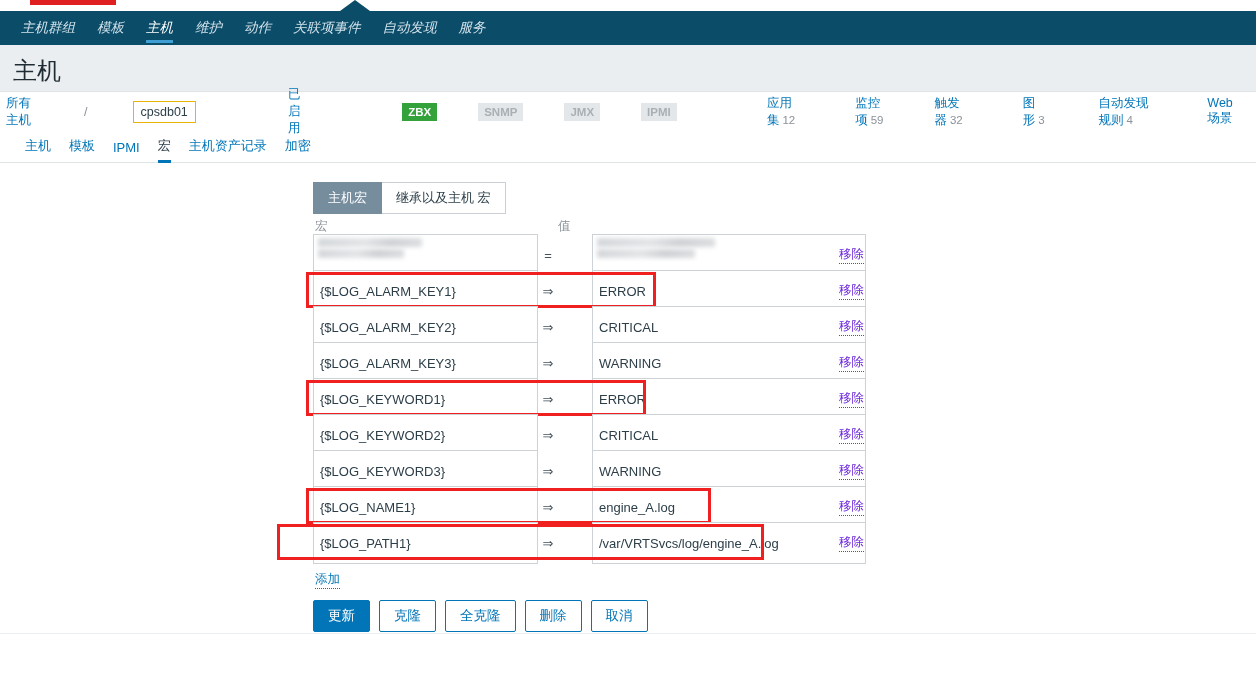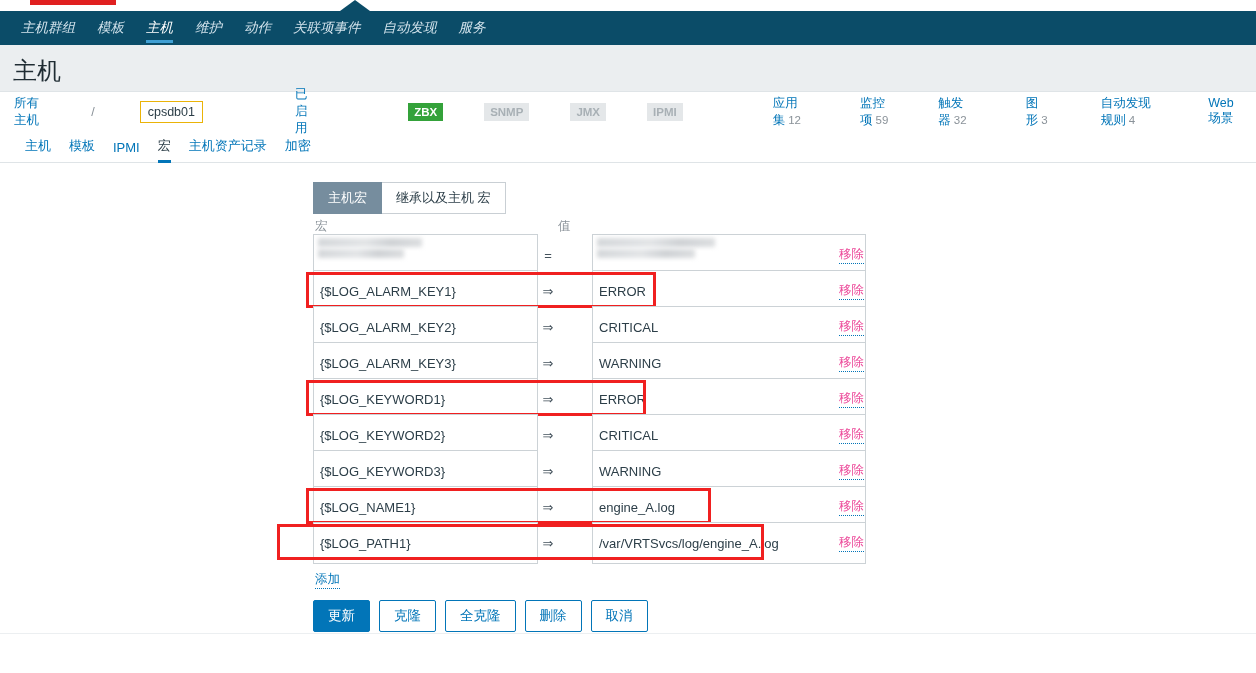--- a/index.html
+++ b/index.html
@@ -67,21 +67,21 @@
     font-size: 24px; color: #1f2c33;
     font-weight: normal;
   }
 
   
   .crumbrow {
     position: absolute; top: 93px; left: 0;
     width: 1256px; height: 37px;
     background: #ffffff;
     display: flex; align-items: center;
-    padding-left: 14px;
+    padding-left: 6px;
     font-size: 12.5px;
     gap: 40px;
   }
   .crumb-link { color: #0275b8; cursor: pointer; }
   .crumb-sep { color: #8a9299; margin: 0 5px; }
   .crumb-current {
     border: 1px solid #eab308;
     padding: 3px 7px;
     color: #2c3e48;
     background: #fff;
@@ -167,21 +167,21 @@
     font-family: "Liberation Sans", "DejaVu Sans", sans-serif;
   }
   .mrow .macro-inp { position: absolute; left: 313px; width: 225px; }
   .mrow .eq {
     position: absolute; left: 541px; width: 14px;
     text-align: center; font-size: 13px; color: #44525c;
   }
   .mrow .value-inp { position: absolute; left: 592px; width: 274px; }
   .mrow .remove {
     position: absolute; left: 839px;
-    font-size: 12.5px; color: #ec4899;
+    font-size: 12.5px; color: #6d28d9;
     border-bottom: 1px dotted #0275b8;
     cursor: pointer;
   }
 
   
   .redact {
     position: absolute;
     background: linear-gradient(90deg, #d4d7da 0%, #e3e5e7 45%, #cfd2d5 70%, #dcdee0 100%);
     filter: blur(2.2px);
     border-radius: 1px;

